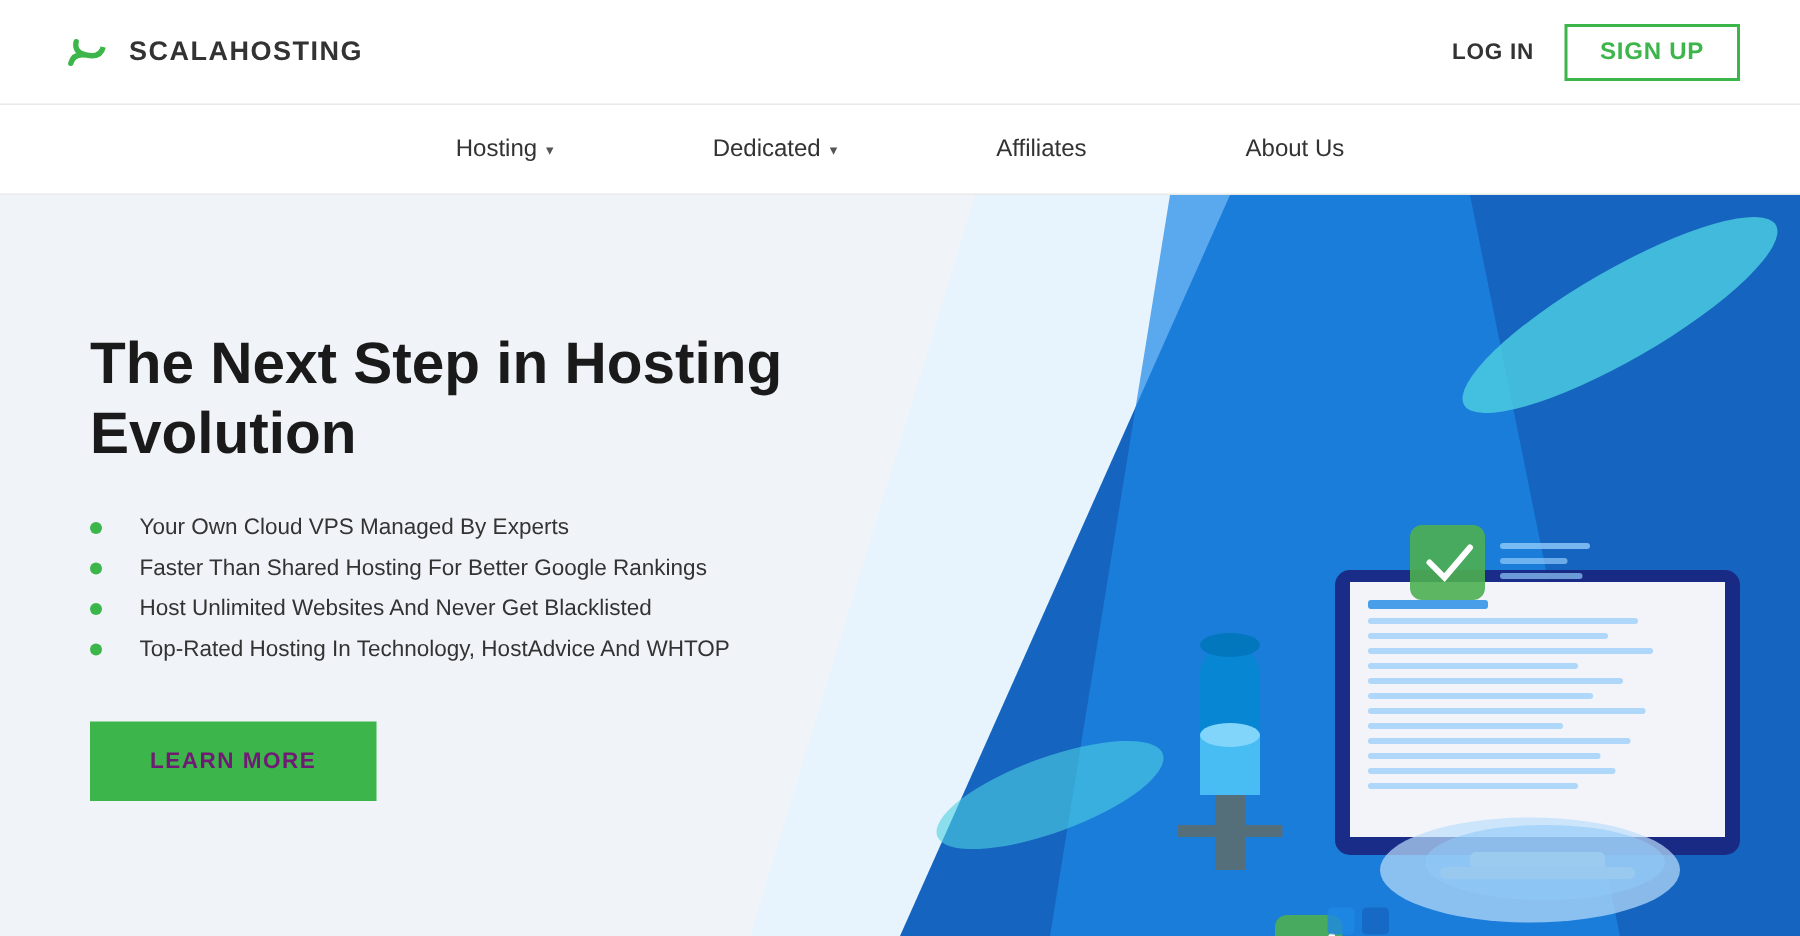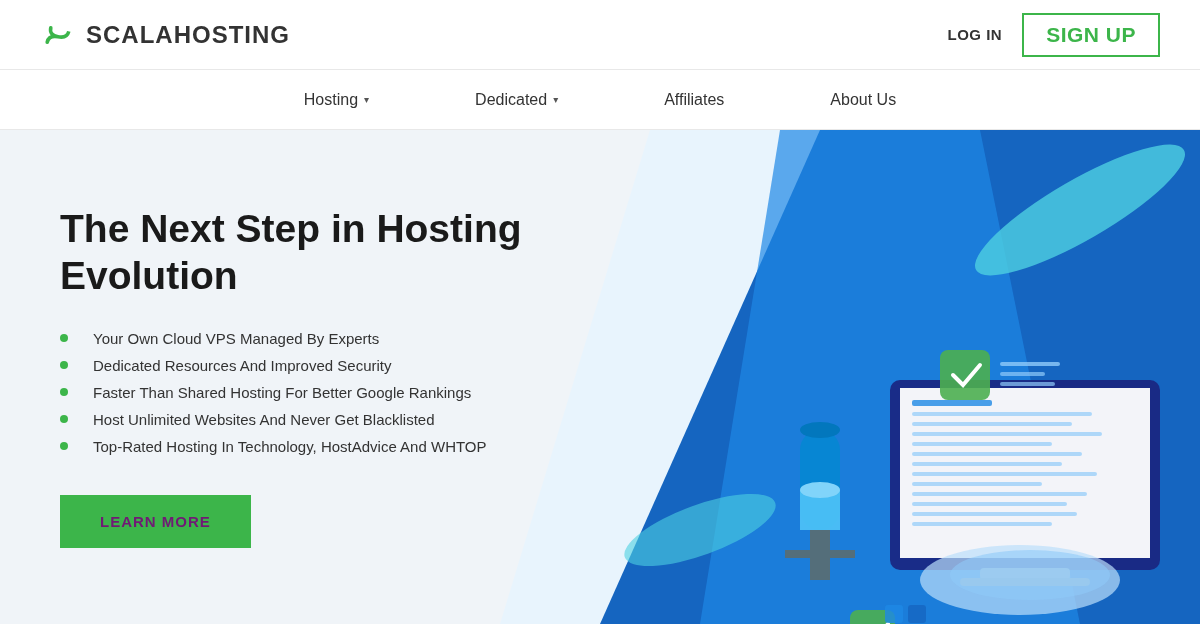--- a/index.html
+++ b/index.html
@@ -18,42 +18,42 @@
     .logo-area {
       display: flex;
       align-items: center;
       gap: 10px;
     }
     .logo-icon {
       width: 36px;
       height: 36px;
     }
     .logo-text {
-      font-size: 24px;
+      font-size: 18px;
       font-weight: 700;
       color: #333;
       letter-spacing: 1px;
     }
     .header-actions {
       display: flex;
       align-items: center;
       gap: 20px;
     }
     .login-btn {
       font-size: 15px;
       font-weight: 600;
       color: #333;
       background: none;
       border: none;
       cursor: pointer;
       letter-spacing: 0.5px;
       margin-left: 40px;
     }
     .signup-btn {
-      font-size: 21px;
+      font-size: 16px;
       font-weight: 700;
       color: #3cb54a;
       background: #fff;
       border: 2px solid #3cb54a;
       padding: 8px 22px;
       cursor: pointer;
       letter-spacing: 0.5px;
     }
 
     
@@ -274,24 +274,20 @@
       <rect x="500" y="252" width="55" height="4" rx="2" fill="#90caf9" opacity="0.7"></rect>
     </svg>
   </div>
 
   <div class="hero-content">
     <h1 class="hero-title">The Next Step in Hosting Evolution</h1>
     <ul class="hero-list">
       <li>
         <span class="bullet-dot"></span>
         <span>Your Own Cloud VPS Managed By Experts</span>
-      </li>
-      <li>
-        <span class="bullet-dot"></span>
-        <span>Dedicated Resources And Improved Security</span>
       </li>
       <li>
         <span class="bullet-dot"></span>
         <span>Faster Than Shared Hosting For Better Google Rankings</span>
       </li>
       <li>
         <span class="bullet-dot"></span>
         <span>Host Unlimited Websites And Never Get Blacklisted</span>
       </li>
       <li>

